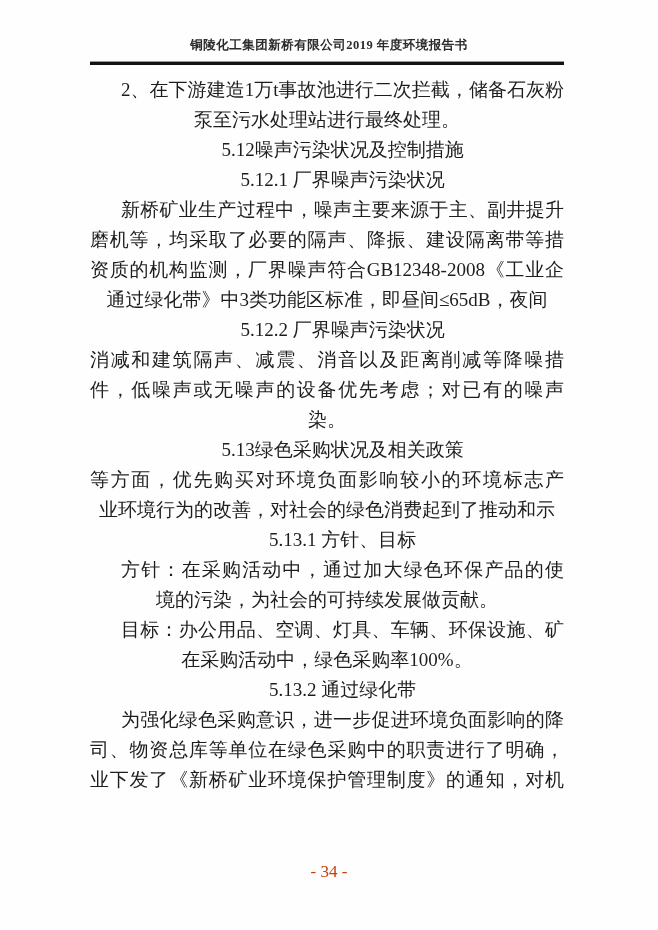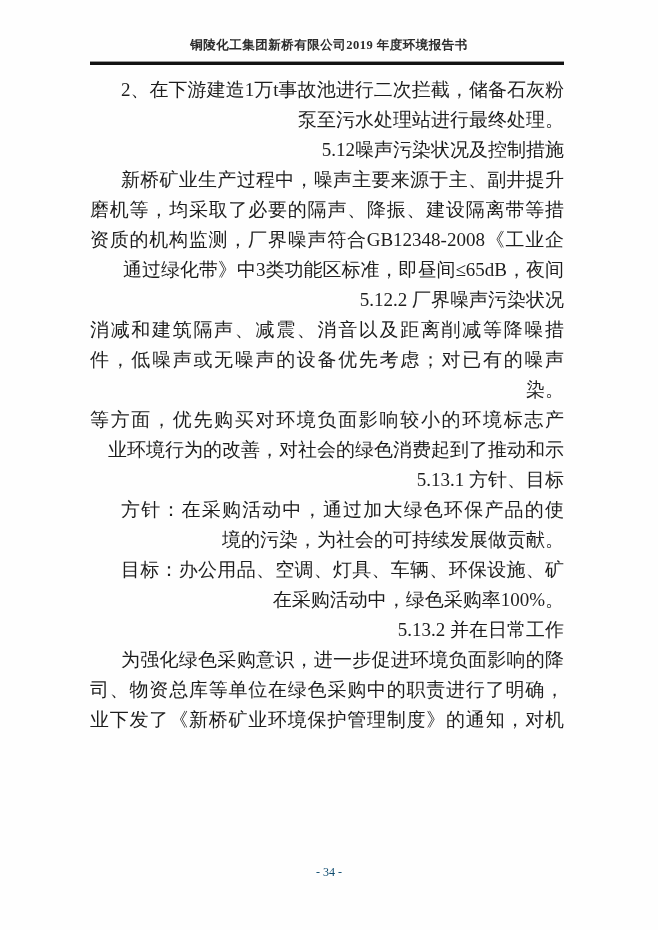--- a/index.html
+++ b/index.html
@@ -40,70 +40,72 @@
     position: absolute;
     top: 75px;
     left: 90px;
     width: 474px;
     font-size: 19px;
   }
   .line {
     height: 30px;
     line-height: 30px;
     overflow: hidden;
-    text-align: right;
+    text-align: center;
   }
   .line.indent {
     padding-left: 31px;
   }
   .line.justify {
     text-align: justify;
     text-align-last: justify;
   }
   .page-number {
     position: absolute;
     top: 857px;
     left: 0;
     width: 100%;
     height: 30px;
     line-height: 30px;
     text-align: center;
-    font-size: 12px;
-    color: #0c4a6e;
+    font-size: 17px;
+    color: #c2410c;
   }
 </style>
 </head>
 <body>
 
 <div class="page">
 
   <div class="doc-header-title">铜陵化工集团新桥有限公司2019 年度环境报告书</div>
 
   <div class="header-rule"></div>
 
   <div class="doc-body">
       <div class="line indent justify">2、在下游建造1万t事故池进行二次拦截，储备石灰粉中和，并</div>
       <div class="line">泵至污水处理站进行最终处理。</div>
       <div class="line indent">5.12噪声污染状况及控制措施</div>
+      <div class="line indent">5.12.1 厂界噪声污染状况</div>
       <div class="line indent justify">新桥矿业生产过程中，噪声主要来源于主、副井提升机、选矿球</div>
       <div class="line justify">磨机等，均采取了必要的隔声、降振、建设隔离带等措施，经委托有</div>
       <div class="line justify">资质的机构监测，厂界噪声符合GB12348-2008《工业企业厂界环境噪</div>
       <div class="line">通过绿化带》中3类功能区标准，即昼间≤65dB，夜间≤55dB。</div>
       <div class="line indent">5.12.2 厂界噪声污染状况</div>
       <div class="line justify">消减和建筑隔声、减震、消音以及距离削减等降噪措施，削减噪声污</div>
       <div class="line justify">件，低噪声或无噪声的设备优先考虑；对已有的噪声源，通过绿化带</div>
       <div class="line">染。</div>
+      <div class="line indent">5.13绿色采购状况及相关政策</div>
       <div class="line justify">等方面，优先购买对环境负面影响较小的环境标志产品，从而促进企</div>
       <div class="line">业环境行为的改善，对社会的绿色消费起到了推动和示范作用。</div>
       <div class="line indent">5.13.1 方针、目标</div>
       <div class="line indent justify">方针：在采购活动中，通过加大绿色环保产品的使用，减少对环</div>
       <div class="line">境的污染，为社会的可持续发展做贡献。</div>
       <div class="line indent justify">目标：办公用品、空调、灯具、车辆、环保设施、矿井生产器材</div>
       <div class="line">在采购活动中，绿色采购率100%。</div>
-      <div class="line indent">5.13.2 并在日常工作</div>
+      <div class="line indent">5.13.2 通过绿化带</div>
       <div class="line indent justify">为强化绿色采购意识，进一步促进环境负面影响的降低，新桥矿</div>
       <div class="line justify">司、物资总库等单位在绿色采购中的职责进行了明确，并在日常工作</div>
       <div class="line justify">业下发了《新桥矿业环境保护管理制度》的通知，对机动部、供应公</div>
     </div>
 
   <div class="page-number">- 34 -</div>
 
 </div>
 
 </body></html>

